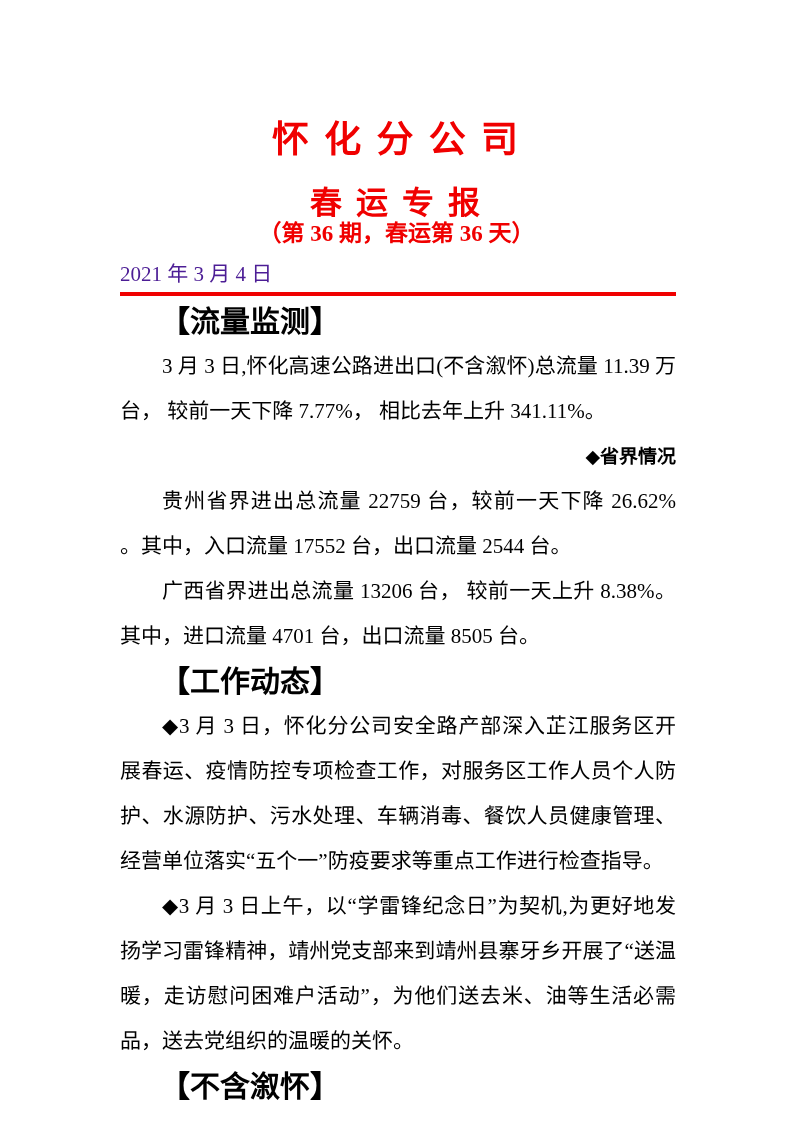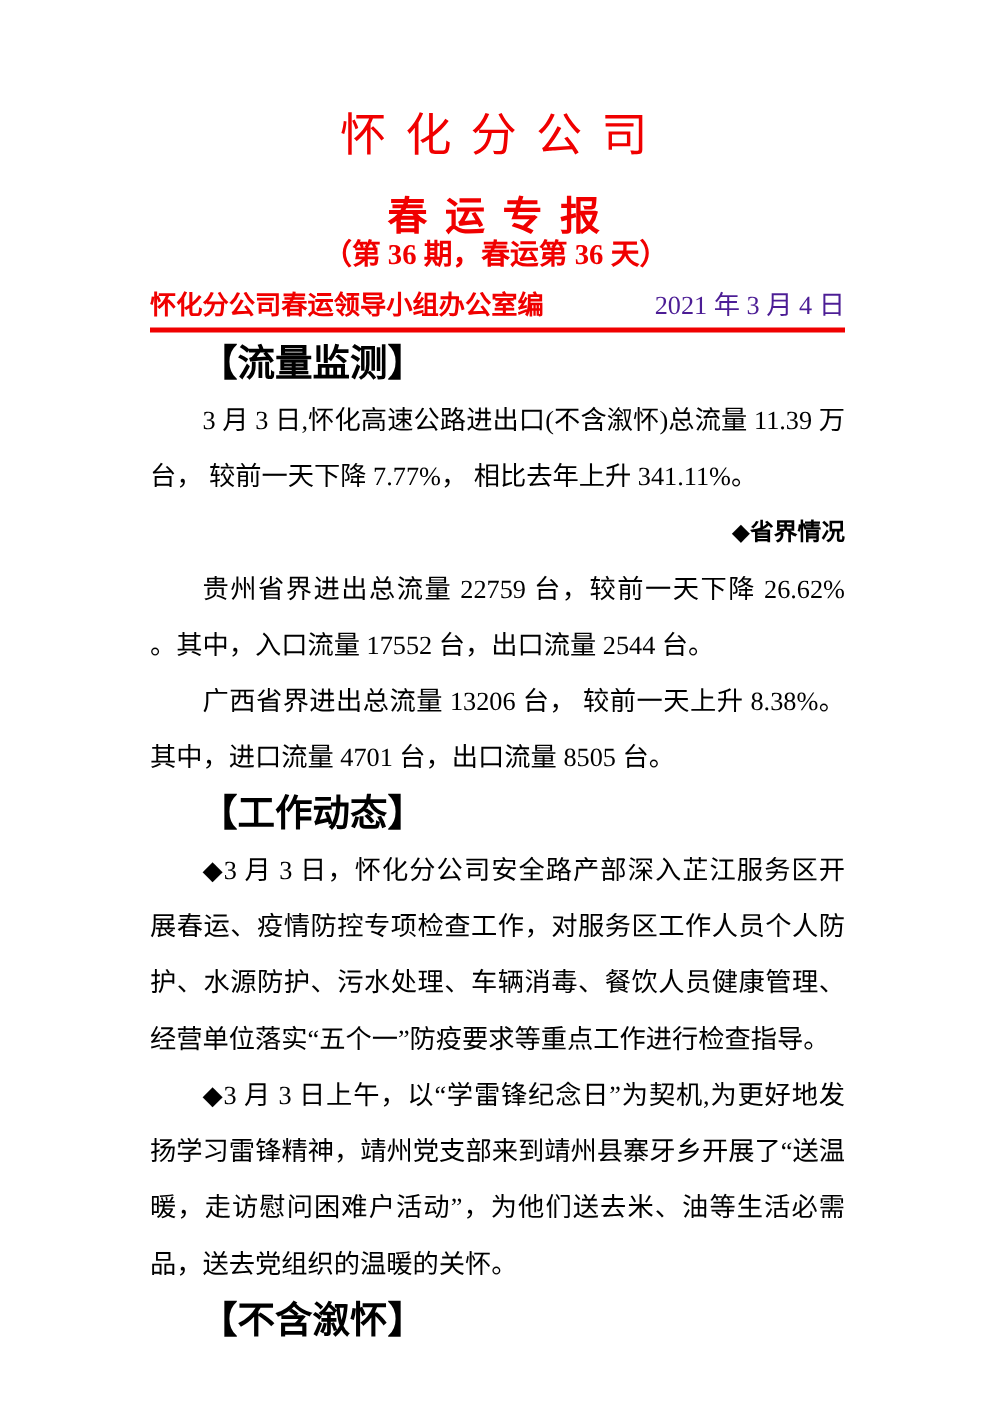--- a/index.html
+++ b/index.html
@@ -9,24 +9,24 @@
     position: relative;
     width: 793px;
     height: 1122px;
     background: #ffffff;
     overflow: hidden;
     font-family: "Liberation Serif", "DejaVu Serif", serif;
     color: #000000;
   }
   .doc-header { text-align: center; }
   .company-title {
-    margin-top: 90px;
+    margin-top: 120px;
     font-size: 37px;
     line-height: 1.1;
-    font-weight: normal;
+    font-weight: bold;
     color: var(--accent);
     letter-spacing: 3px;
     white-space: pre;
   }
   .report-title {
     margin-top: 25px;
     font-size: 32px;
     line-height: 1.1;
     font-weight: bold;
     color: var(--accent);
@@ -83,21 +83,20 @@
 
 <div class="page">
 
   <div class="doc-header">
     <div class="company-title">怀 化 分 公 司</div>
     <div class="report-title">春 运 专 报</div>
     <div class="issue-info">（第 36 期，春运第 36 天）</div>
   </div>
 
   <div class="masthead">
-    <span class="editor">怀化分公司春运领导小组办公室编</span>
     <span class="date">2021 年 3 月 4 日</span>
   </div>
 
   <div class="red-rule"></div>
 
   <div class="doc-body">
     <div class="section-heading">【流量监测】</div>
     <p class="paragraph">3 月 3 日,怀化高速公路进出口(不含溆怀)总流量 11.39 万台， 较前一天下降 7.77%， 相比去年上升 341.11%。</p>
     <div class="sub-heading">◆省界情况</div>
     <p class="paragraph">贵州省界进出总流量 22759 台，较前一天下降 26.62% 。其中，入口流量 17552 台，出口流量 2544 台。</p>

